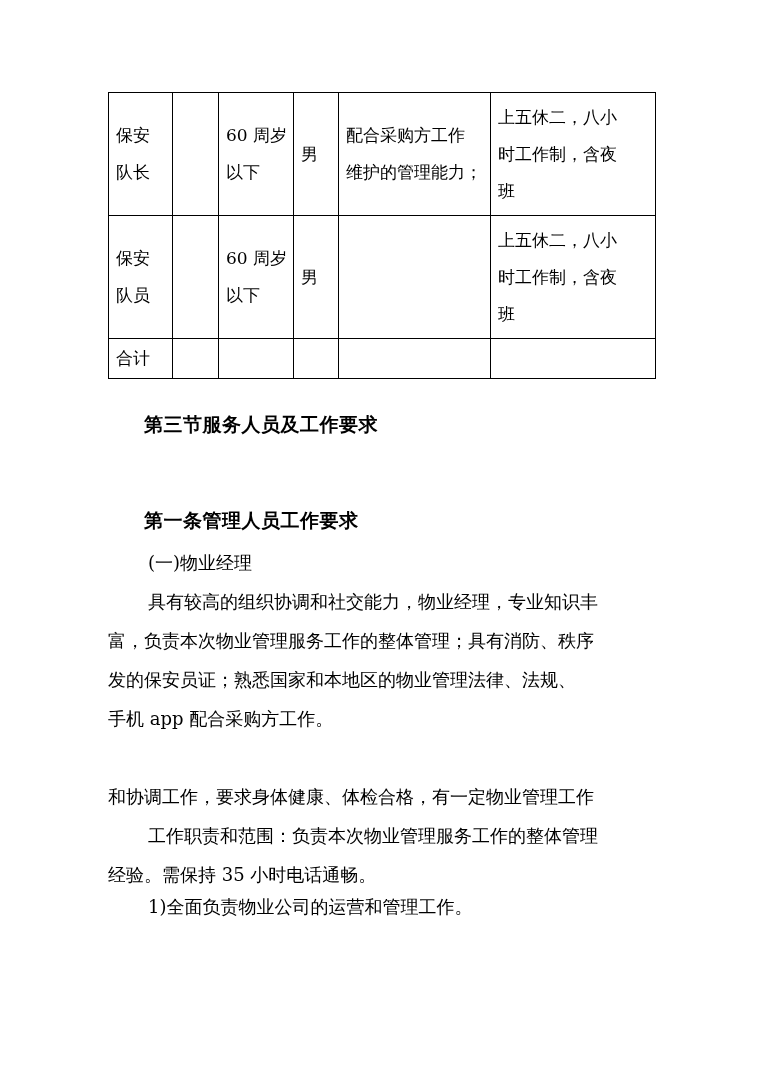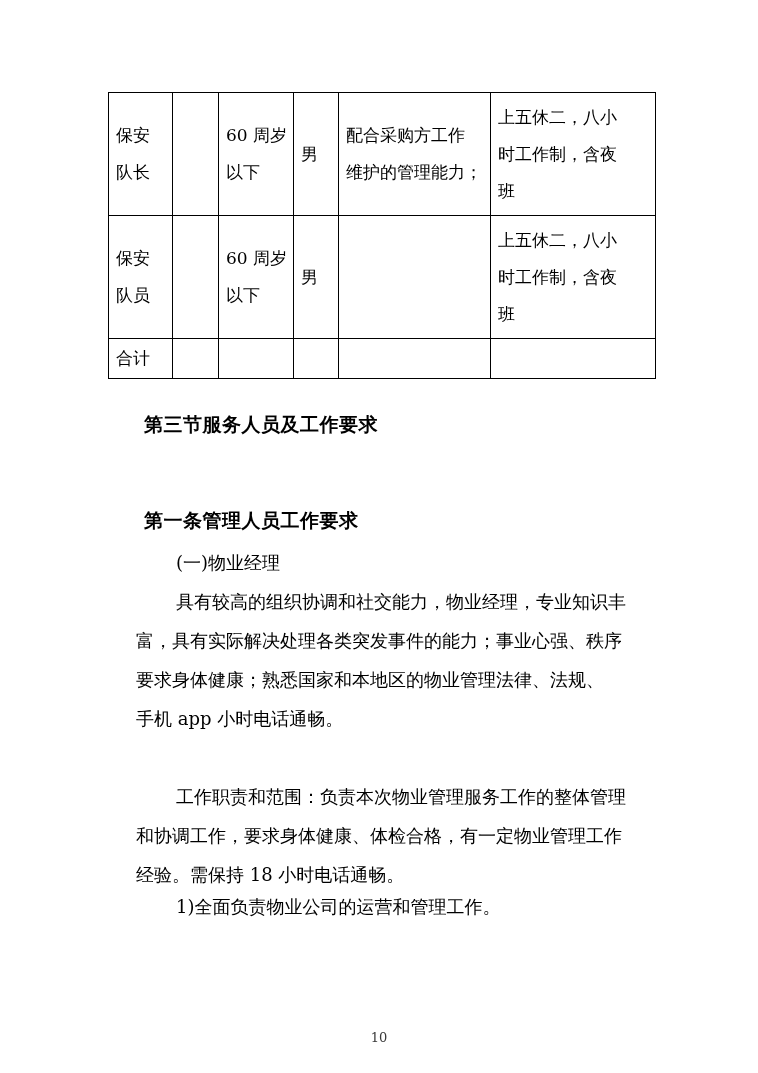--- a/index.html
+++ b/index.html
@@ -73,21 +73,20 @@
 
   
   .body-block {
     position: absolute;
     left: 108px;
     width: 554px;
     font-family: "DejaVu Serif", "Liberation Serif", serif;
     font-size: 18px;
     line-height: 39px;
     color: #000000;
-    margin-left: 28px;
   }
   .body-block .line {
     display: block;
     white-space: nowrap;
   }
   .body-block .line.indent {
     text-indent: 40px;
   }
 
   #para-sub   { top: 543px; }
@@ -191,30 +190,29 @@
   <div class="heading" id="heading-section">第三节服务人员及工作要求</div>
 
   <div class="heading" id="heading-article">第一条管理人员工作要求</div>
 
   <div class="body-block" id="para-sub">
     <span class="line indent">(一)物业经理</span>
   </div>
 
   <div class="body-block" id="para-one">
     <span class="line indent">具有较高的组织协调和社交能力，物业经理，专业知识丰</span>
-    <span class="line">富，具有实际解决处理各类突发事件的能力；事业心强、秩序</span>
-    <span class="line">要求身体健康；熟悉国家和本地区的物业管理法律、法规、</span>
-    <span class="line">手机 app 小时电话通畅。</span>
+    <span class="line">富，负责本次物业管理服务工作的整体管理；具有消防、秩序</span>
+    <span class="line">发的保安员证；熟悉国家和本地区的物业管理法律、法规、</span>
+    <span class="line">手机 app 配合采购方工作。</span>
   </div>
 
   <div class="body-block" id="para-two">
+    <span class="line">和协调工作，要求身体健康、体检合格，有一定物业管理工作</span>
     <span class="line indent">工作职责和范围：负责本次物业管理服务工作的整体管理</span>
-    <span class="line">和协调工作，要求身体健康、体检合格，有一定物业管理工作</span>
-    <span class="line">经验。需保持 18 小时电话通畅。</span>
+    <span class="line">经验。需保持 35 小时电话通畅。</span>
   </div>
 
   <div class="body-block" id="para-three">
     <span class="line indent">1)全面负责物业公司的运营和管理工作。</span>
   </div>
 
-  <div class="page-number">10</div>
 
 </div>
 
 </body></html>

